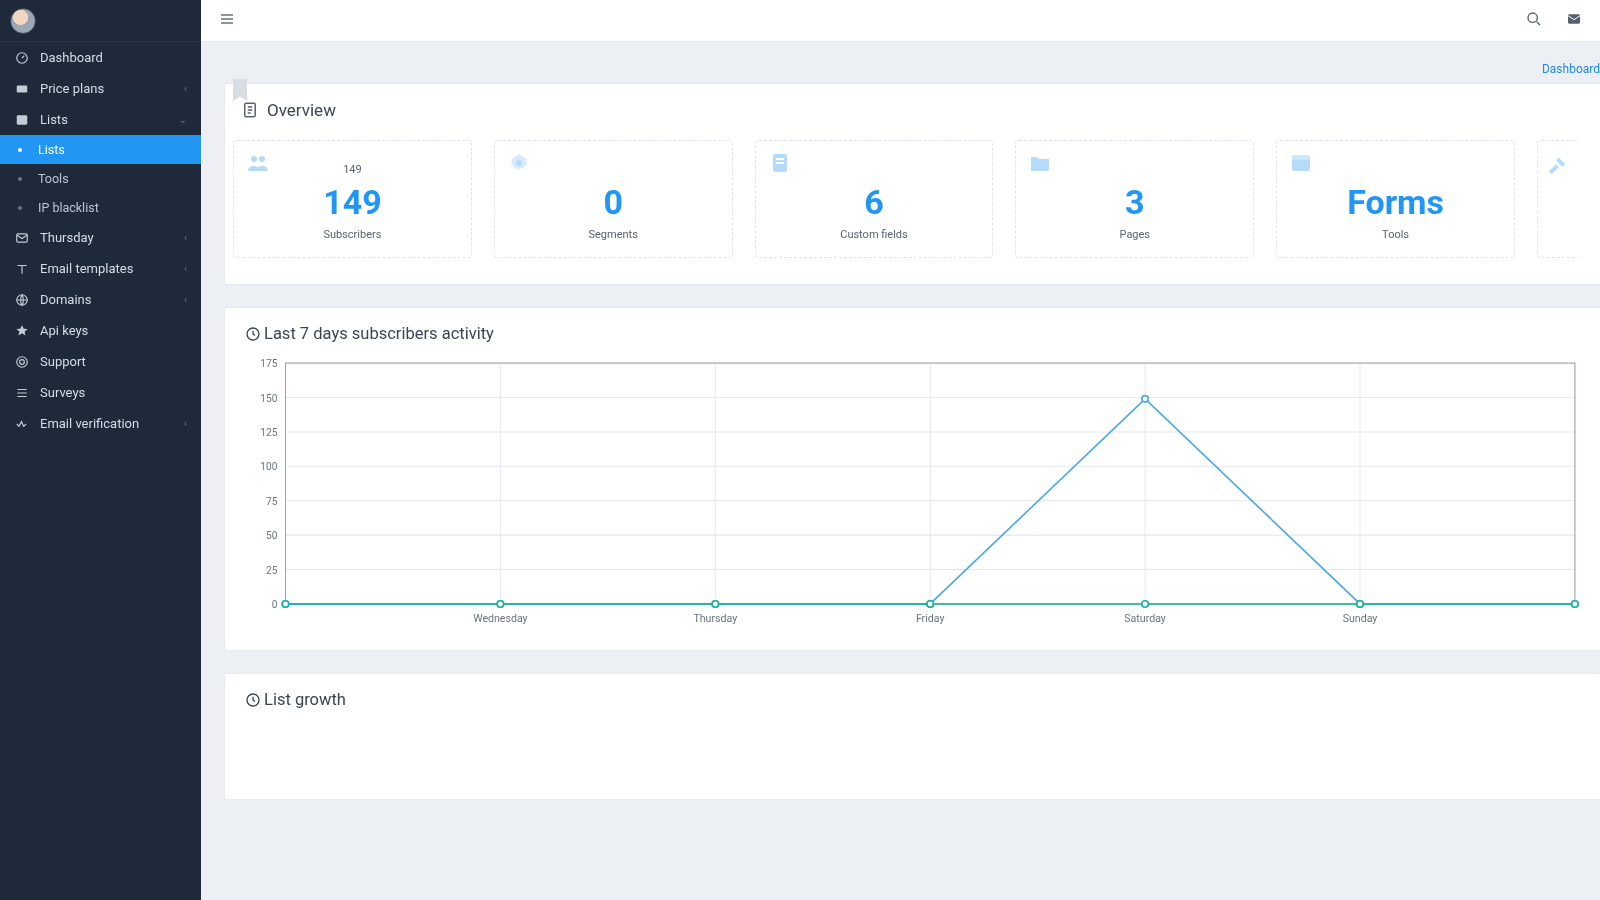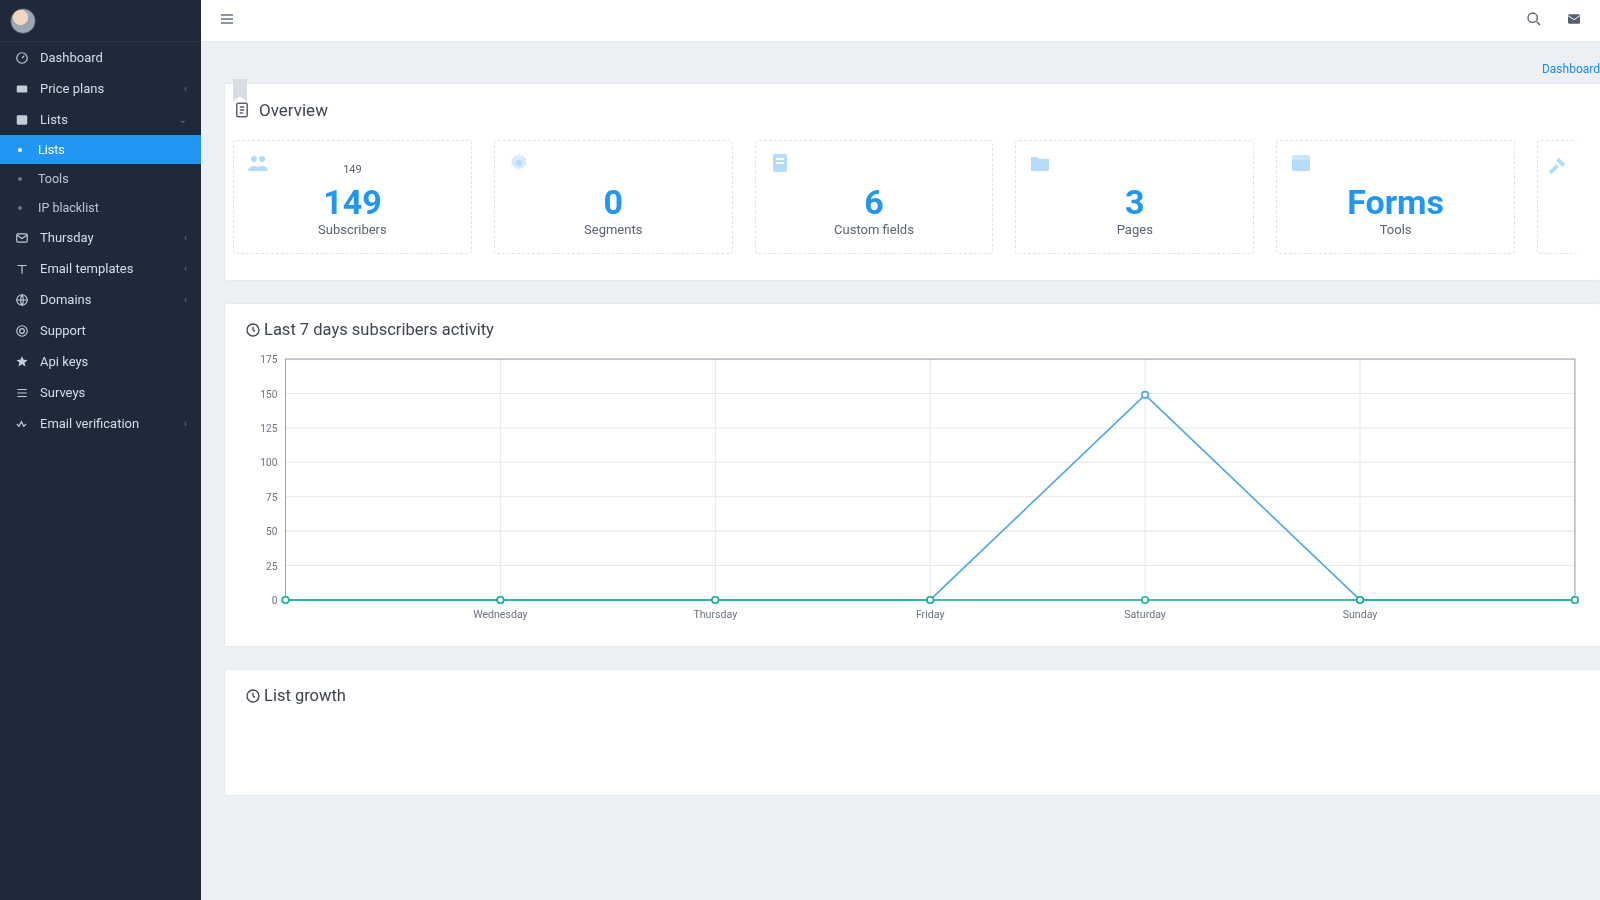--- a/index.html
+++ b/index.html
@@ -28,29 +28,29 @@
 .top-actions .act { color: #555f6e; cursor: pointer; }
 
 
 .main { position: absolute; left: 201px; right: 0; top: 42px; bottom: 0; overflow: hidden; background: #ecf0f4; }
 .breadcrumb-row { text-align: right; padding: 16px 0 6px 0; margin: 0 0 0 0; }
 .breadcrumb-link { color: #1e88e5; font-size: 12px; padding-right: 0; }
 
 .card { background: #fff; margin: 0 0 22px 0; border: 1px solid #e6e9ee; border-radius: 3px; }
 .overview-card { padding: 0 0 26px 0; position: relative; margin-left: -1px; margin-right: -1px; }
 .bookmark { position: absolute; left: 8px; top: -5px; width: 14px; height: 22px; background: #d8dde4; clip-path: polygon(0 0,100% 0,100% 100%,50% 80%,0 100%); }
-.section-title { display: flex; align-items: center; gap: 8px; padding: 16px 20px 14px 8px; font-size: 17px; color: #3d4450; font-weight: 400; }
+.section-title { display: flex; align-items: center; gap: 8px; padding: 16px 20px 14px 16px; font-size: 17px; color: #3d4450; font-weight: 400; }
 .section-title .ic { color: #5a6270; display:flex; }
 
 .stats-row { display: flex; gap: 22px; padding: 6px 24px 0 8px; flex-wrap: nowrap; }
 .stat-box { flex: 1 1 0; min-width: 200px; border: 1px dashed #dfe3ea; border-radius: 4px; padding: 14px 10px 16px 10px; text-align: center; position: relative; cursor: pointer; }
 .stat-box .box-icon { position: absolute; left: 12px; top: 10px; color: #b4dbf9; font-size: 22px; }
 .stat-box .mini-num { font-size: 11px; color: #5a6270; margin-bottom: 6px; margin-top: 8px; display: block; }
 .stat-box .big { font-size: 34px; font-weight: 700; color: #2196f3; }
-.stat-box .lbl { font-size: 13px; color: #5a6270; margin-top: 0; }
+.stat-box .lbl { font-size: 11px; color: #5a6270; margin-top: 6px; }
 .stat-box.tools .big { font-size: 34px; }
 .stat-box.last { flex: 0 0 40px; min-width: 40px; border-left: 1px dashed #dfe3ea; border-top: 1px dashed #dfe3ea; border-bottom: 1px dashed #dfe3ea; border-right: none; border-radius: 4px 0 0 4px; padding: 14px 0; }
 .stat-box.last .box-icon { position: static; display:block; text-align:center; }
 
 .activity-card, .growth-card { margin-left: -1px; margin-right: -1px; }
 .card-title { display: flex; align-items: center; gap: 3px; padding: 16px 20px 10px 20px; font-size: 16.5px; color: #3d4450; }
 .card-title .circ-ic { display:flex; }
 
 .chart-wrap { padding: 4px 20px 20px 20px; }
 svg.chart { display: block; width: 100%; height: auto; }
@@ -132,34 +132,34 @@
           <svg width="14" height="14" viewBox="0 0 24 24" fill="none" stroke="currentColor" stroke-width="2">
             <circle cx="12" cy="12" r="9"></circle>
             <path d="M3 12h18M12 3c3 3 3 15 0 18M12 3c-3 3-3 15 0 18"></path>
           </svg>
         </span>
       <span>Domains</span>
       <span class="chev">‹</span>
     </li>
     <li class="nav-item">
       <span class="icon">
+          <svg width="14" height="14" viewBox="0 0 24 24" fill="currentColor">
+            <path d="M12 2l2.9 6 6.6.6-5 4.5 1.5 6.4L12 16l-6 3.5L7.5 13l-5-4.5L9 8z"></path>
+          </svg>
+        </span>
+      <span>Api keys</span>
+    </li>
+    <li class="nav-item">
+      <span class="icon">
           <svg width="14" height="14" viewBox="0 0 24 24" fill="none" stroke="currentColor" stroke-width="2">
             <circle cx="12" cy="12" r="9"></circle>
             <circle cx="12" cy="12" r="4"></circle>
           </svg>
         </span>
       <span>Support</span>
-    </li>
-    <li class="nav-item">
-      <span class="icon">
-          <svg width="14" height="14" viewBox="0 0 24 24" fill="currentColor">
-            <path d="M12 2l2.9 6 6.6.6-5 4.5 1.5 6.4L12 16l-6 3.5L7.5 13l-5-4.5L9 8z"></path>
-          </svg>
-        </span>
-      <span>Api keys</span>
     </li>
     <li class="nav-item">
       <span class="icon">
           <svg width="14" height="14" viewBox="0 0 24 24" fill="none" stroke="currentColor" stroke-width="2">
             <path d="M4 6h16M4 12h16M4 18h16"></path>
           </svg>
         </span>
       <span>Surveys</span>
     </li>
     <li class="nav-item">

